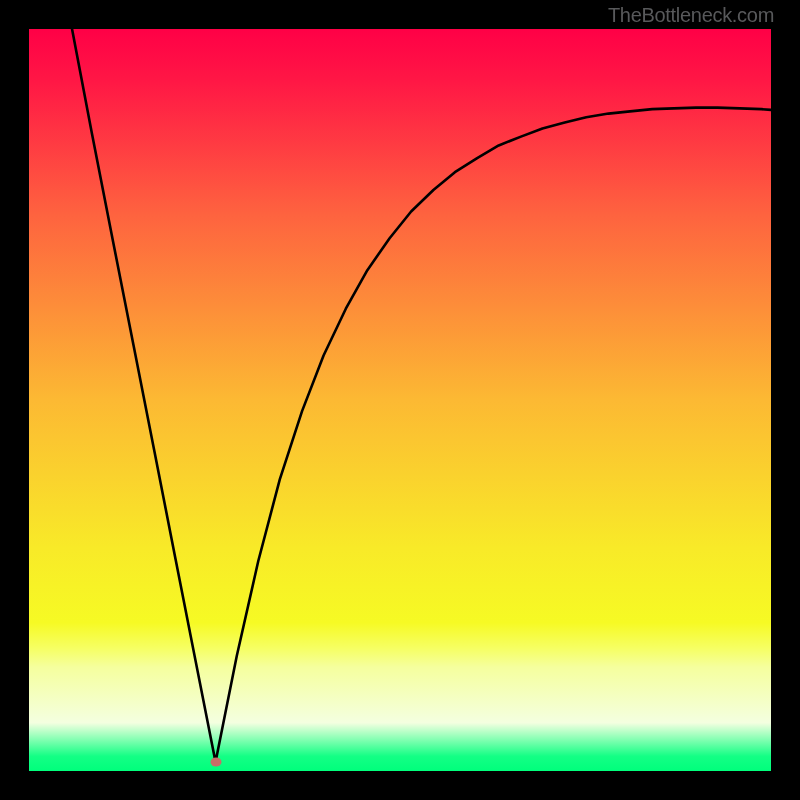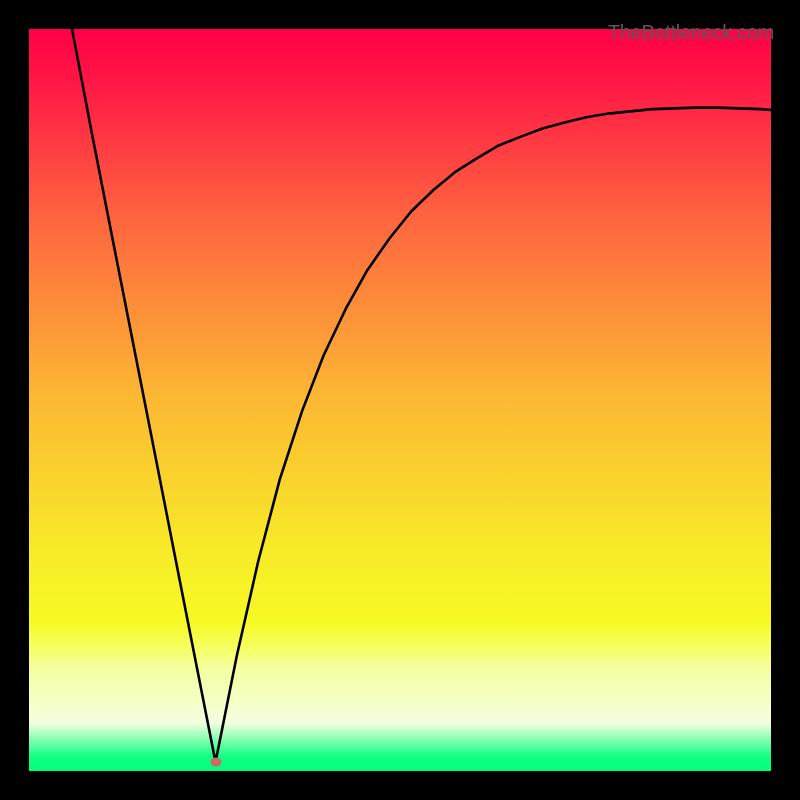--- a/index.html
+++ b/index.html
@@ -38,21 +38,21 @@
     position: absolute;
     width: 11px;
     height: 9px;
     border-radius: 50%;
     background: #C96E67;
     transform: translate(-50%, -50%);
   }
   .watermark {
     position: absolute;
     right: 26px;
-    top: 21px;
+    top: 4px;
     color: #58595B;
     font-size: 20px;
     font-weight: 500;
     letter-spacing: -0.3px;
     z-index: 10;
   }
 </style>
 </head>
 <body>
 

